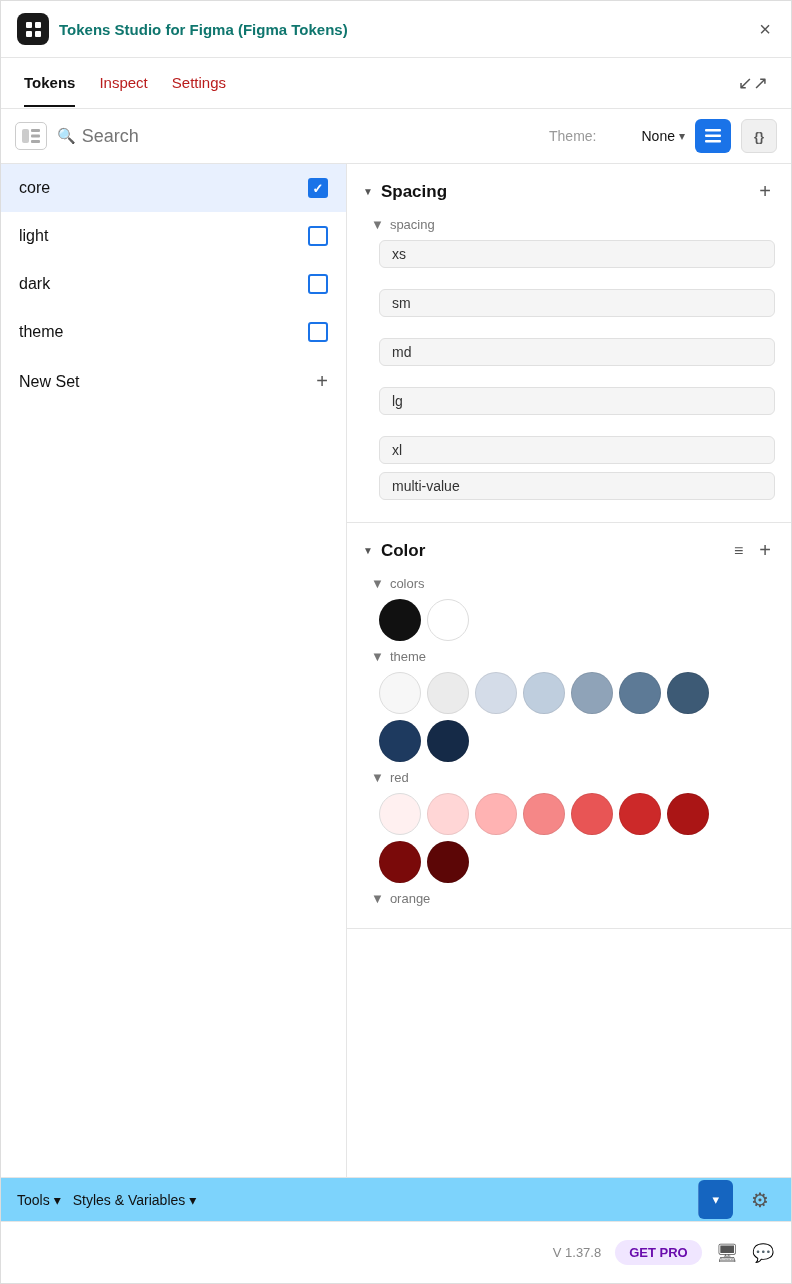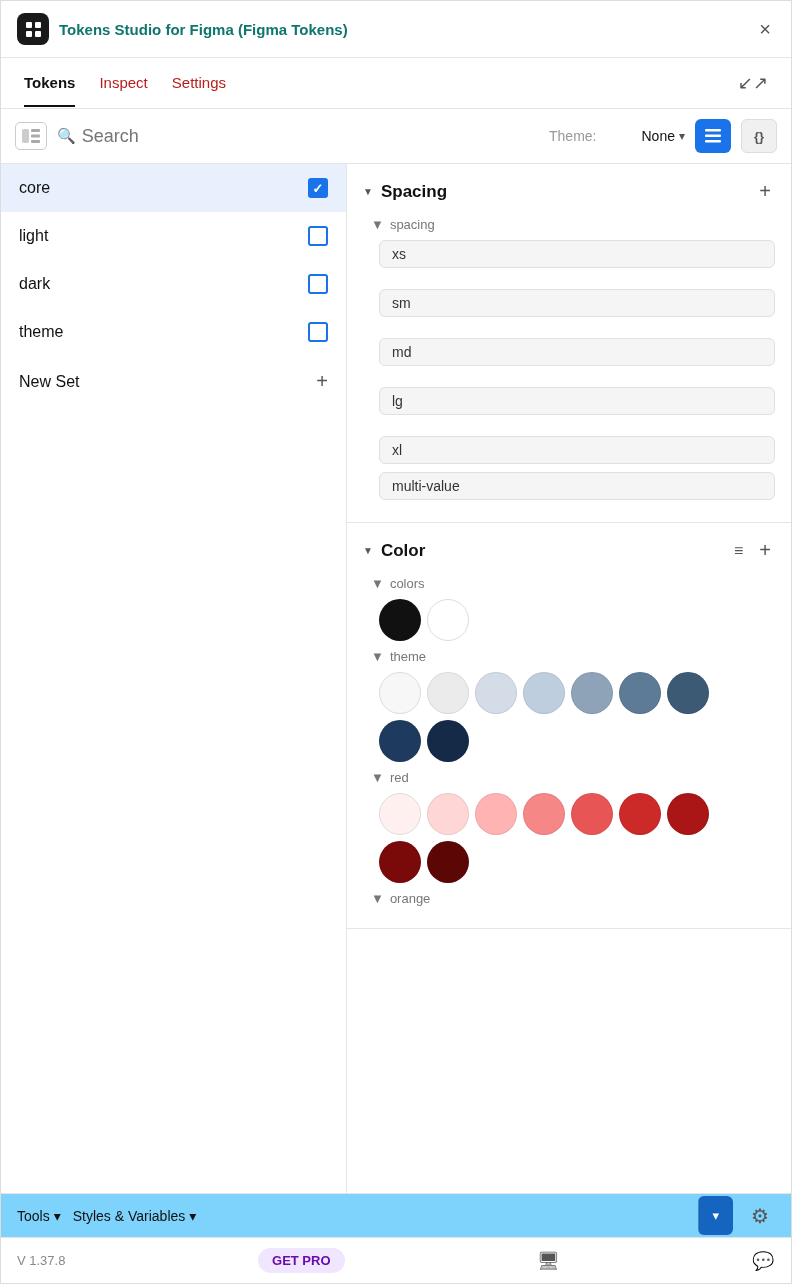--- a/index.html
+++ b/index.html
@@ -382,24 +382,24 @@
       border: none;
       cursor: pointer;
       font-size: 20px;
       color: #555;
       padding: 6px;
     }
 
     
     .version-bar {
       border-top: 1px solid #e5e5e5;
-      padding: 10px 16px;
-      display: flex;
-      align-items: center;
-      justify-content: space-between;
+      padding: 18px 16px;
+      display: flex;
+      align-items: center;
+      justify-content: flex-end;
       gap: 14px;
       background: #fff;
     }
     .version-text {
       font-size: 13px;
       color: #888;
     }
     .get-pro-btn {
       background: #f0e6ff;
       color: #6a0dad;

